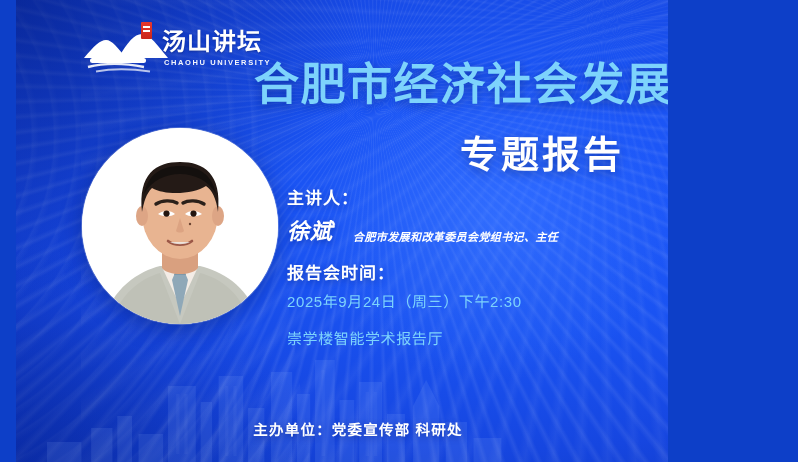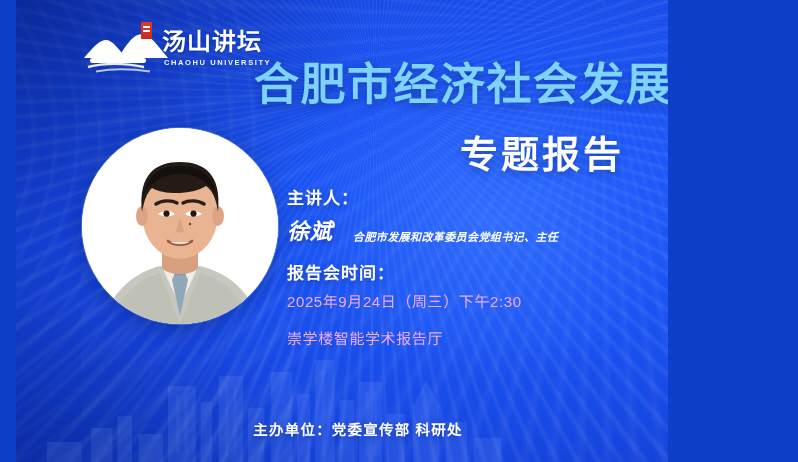--- a/index.html
+++ b/index.html
@@ -228,21 +228,21 @@
     font-weight: 700;
     color: #ffffff;
     letter-spacing: 0.4px;
     line-height: 1;
   }
   .info-group { margin-top: 22px; }
   .info-value {
     margin-top: 12px;
     font-size: 15px;
     font-weight: 400;
-    color: #f0abfc;
+    color: #7dd3fc;
     letter-spacing: 0.6px;
     line-height: 1;
     white-space: nowrap;
   }
 
   
   .footer {
     position: absolute;
     left: 0;
     right: 0;

